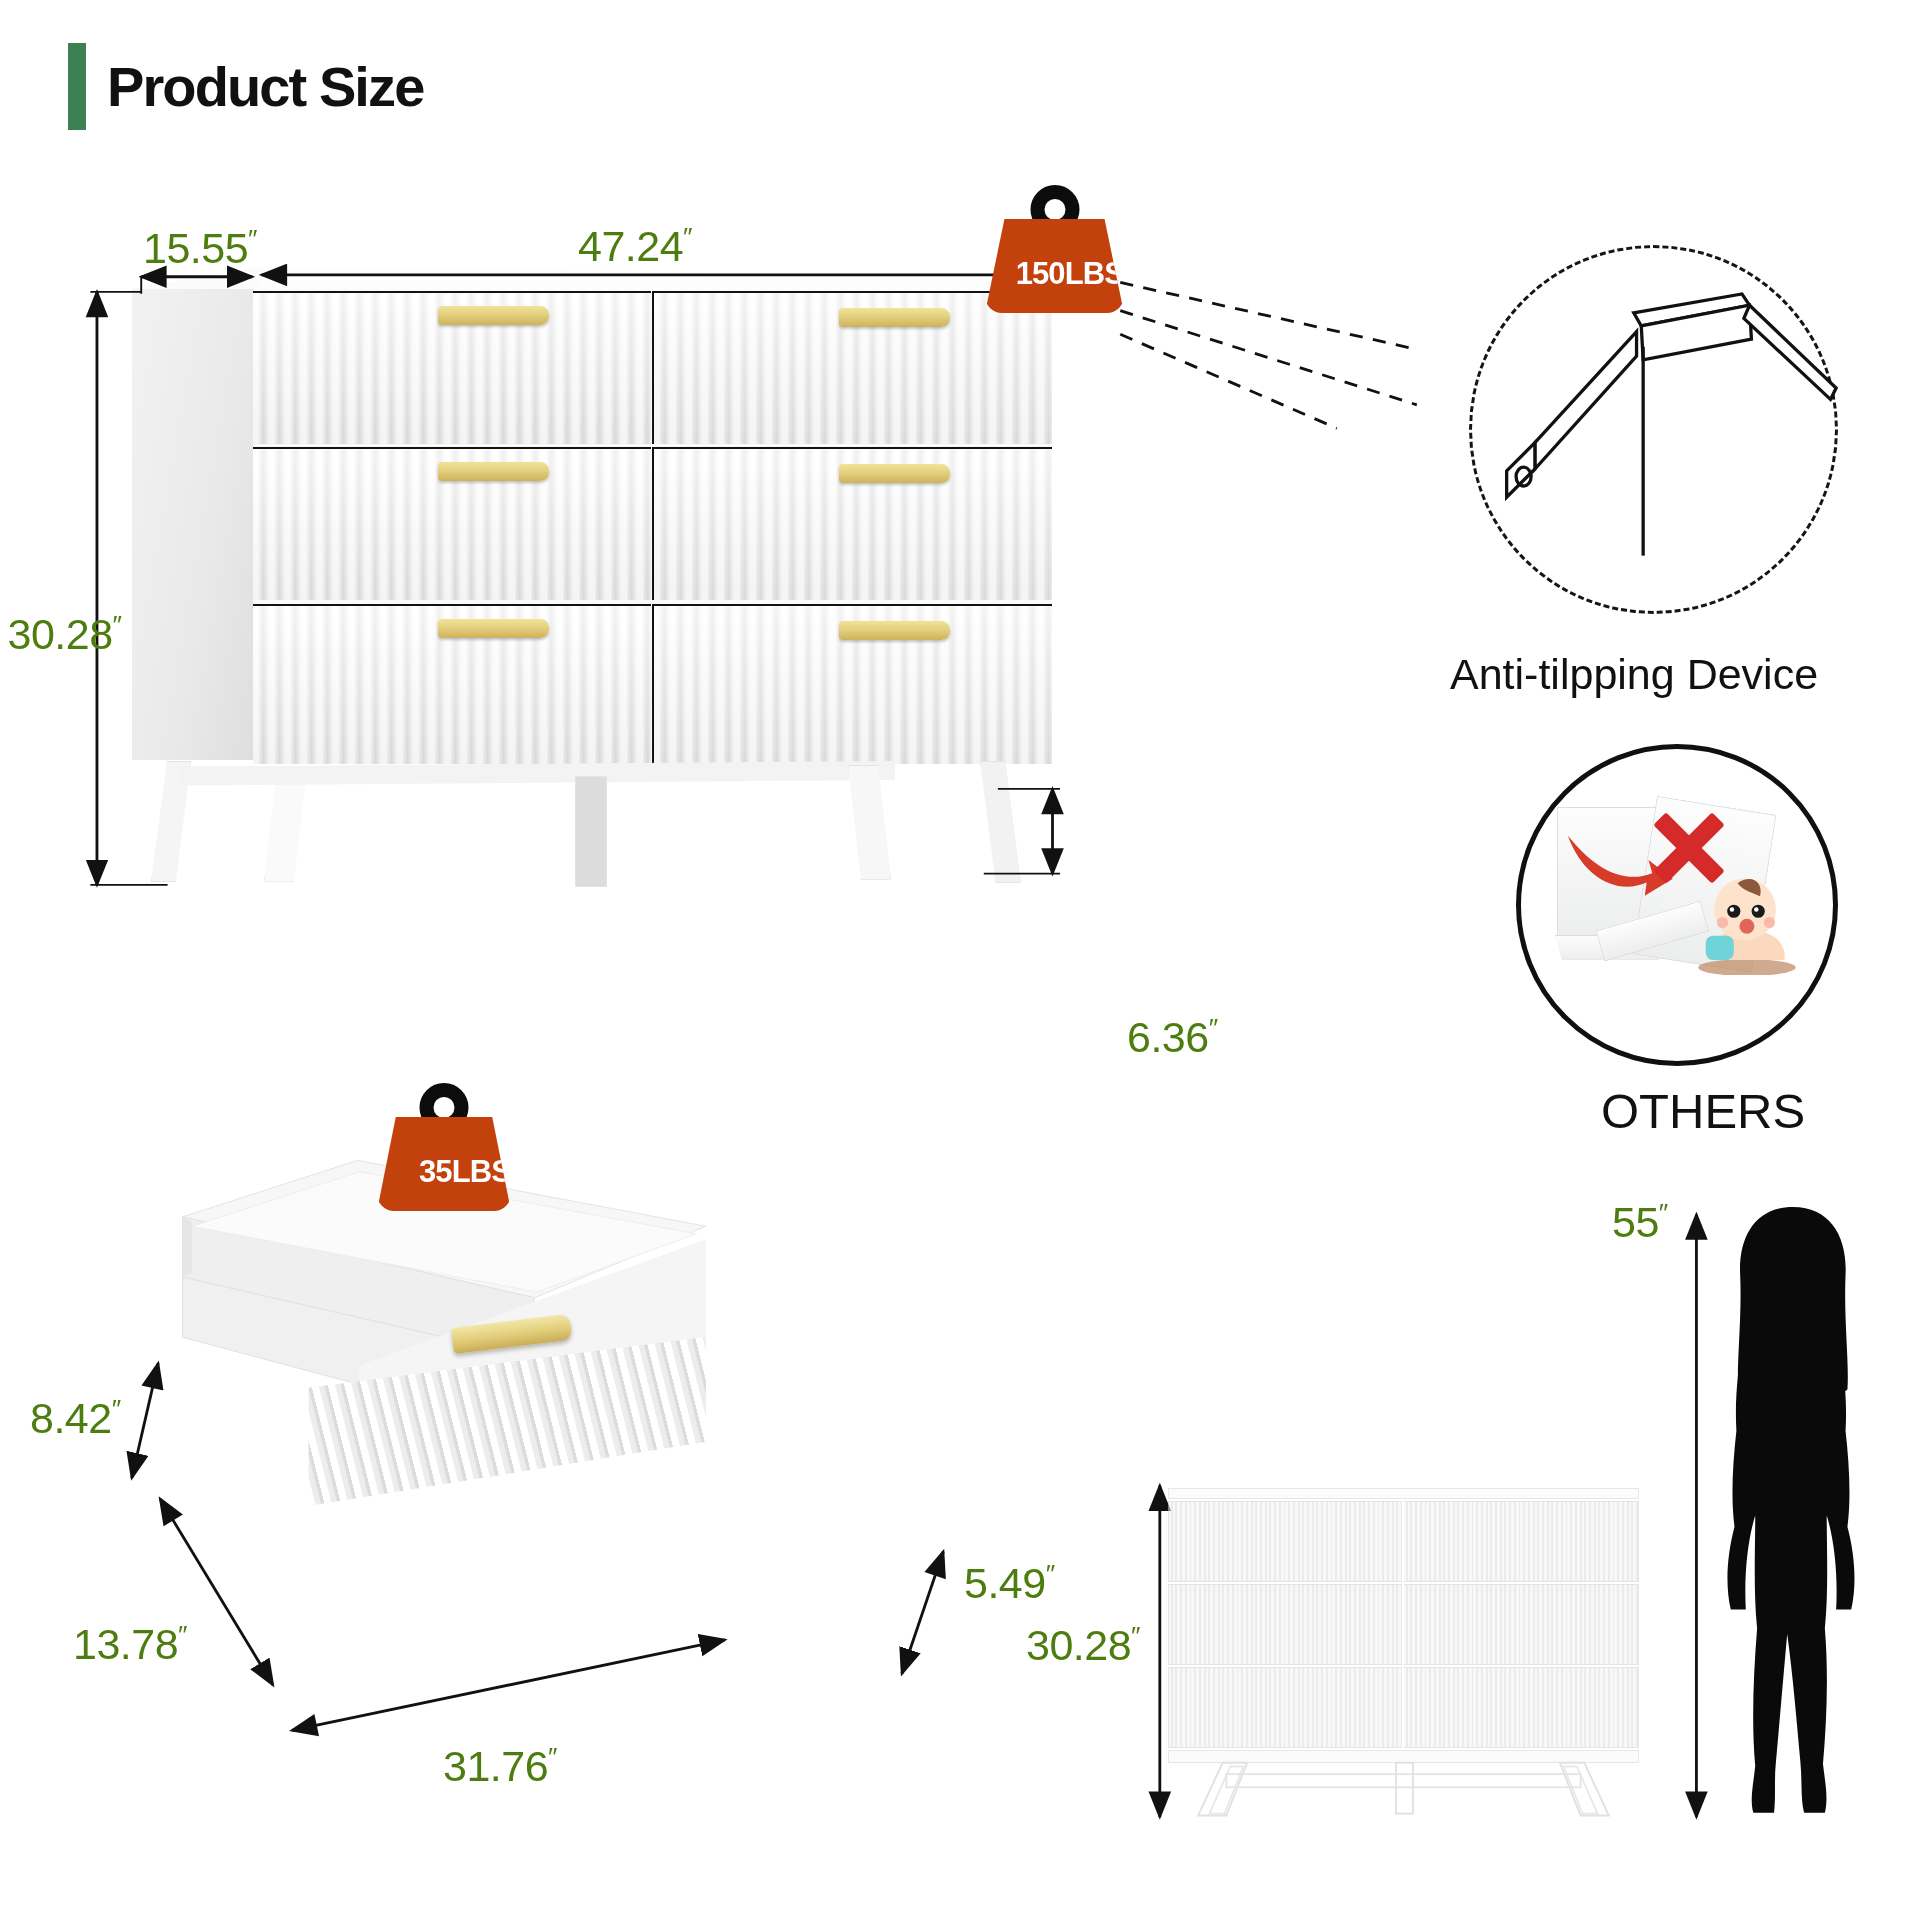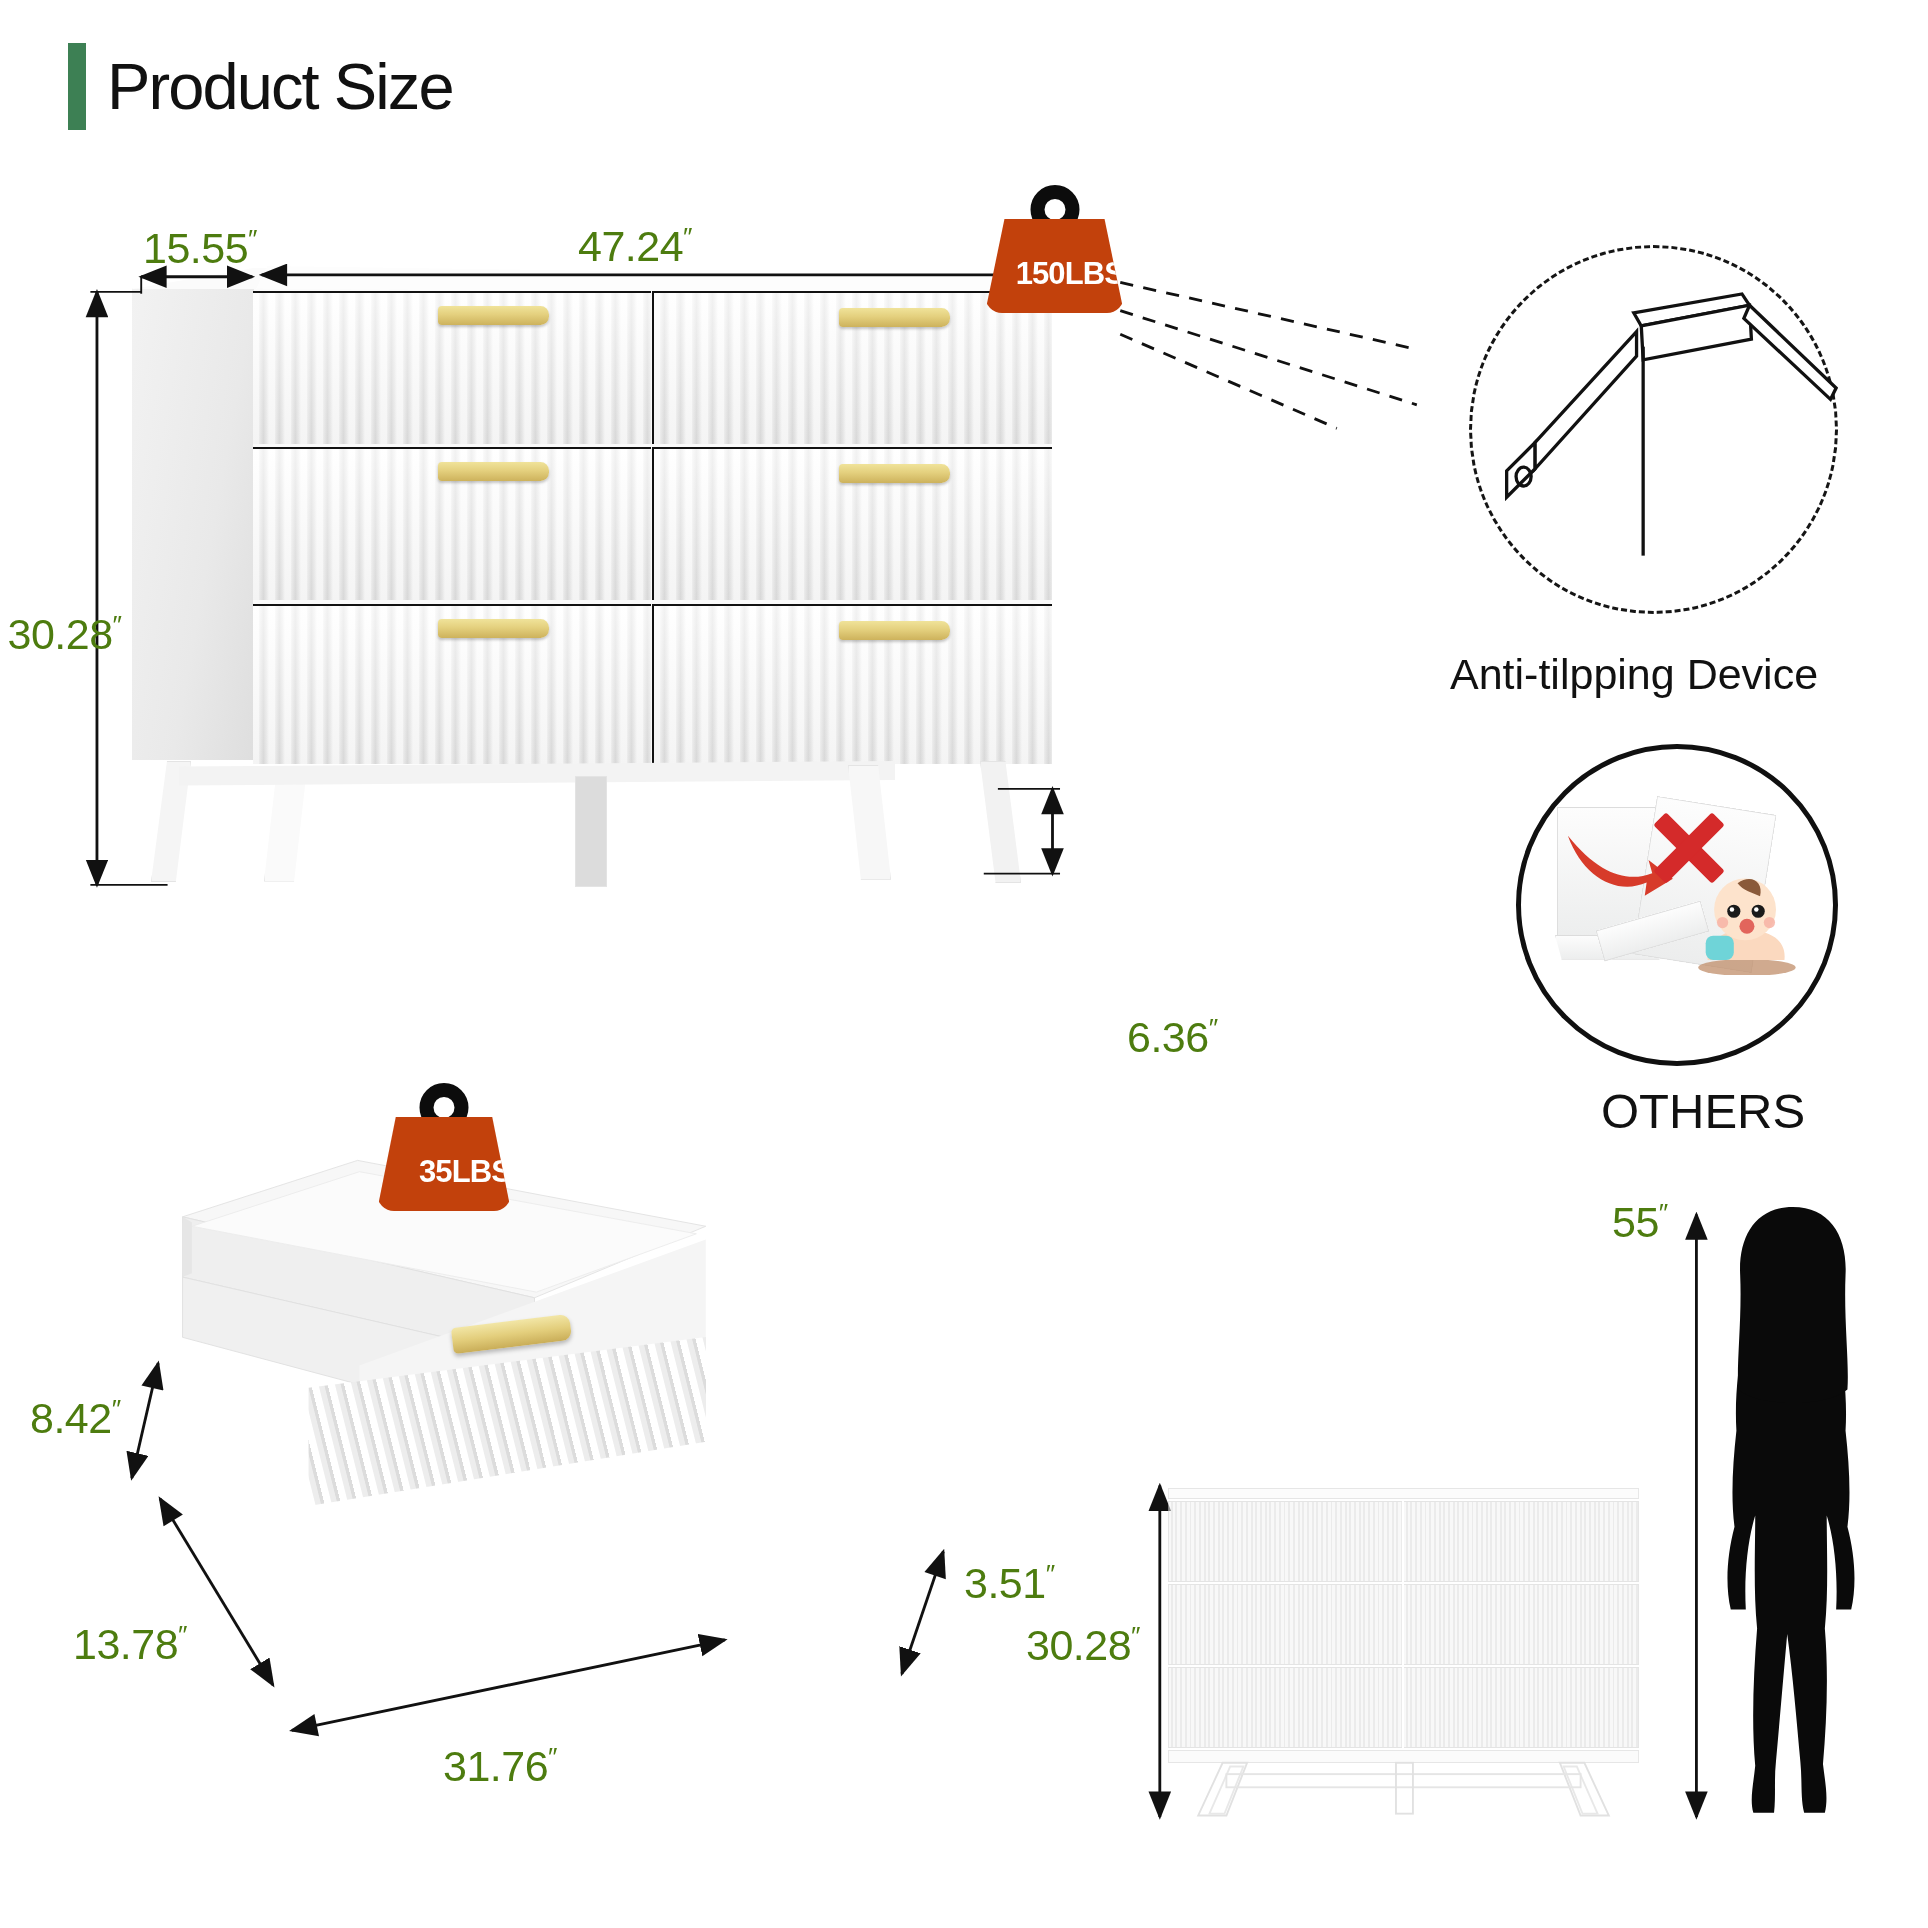--- a/index.html
+++ b/index.html
@@ -6,21 +6,21 @@
   body{width:1928px;height:1928px;position:relative;overflow:hidden;
        font-family:"Liberation Sans","DejaVu Sans",sans-serif;color:#0b0b0b;}
   .abs{position:absolute;}
   .dim{font-family:"Liberation Sans","DejaVu Sans",sans-serif;
        font-weight:400;letter-spacing:-0.5px;white-space:nowrap;color:#4d7c0f;}
   .dim .pr{font-size:0.62em;vertical-align:super;letter-spacing:-0.9px;}
 
   
   #title-wrap{left:68px;top:43px;display:flex;align-items:center;gap:21px;}
   #title-bar{width:18px;height:87px;background:#3d8054;}
-  #title-text{font-size:65px;font-weight:400;letter-spacing:-1.9px;line-height:1;color:#111;}
+  #title-text{font-size:56px;font-weight:700;letter-spacing:-1.9px;line-height:1;color:#111;}
 
   
   #dresser{left:132px;top:268px;width:918px;height:513px;}
   .body-left{position:absolute;left:0;top:21px;width:122px;height:471px;
      background:linear-gradient(100deg,#f2f2f2 0%,#e9e9e9 60%,#dedede 100%);}
   .top-slab{position:absolute;left:0;top:0;width:918px;height:32px;
      background:#fbfbfb;
      clip-path:polygon(0 21px,122px 0,918px 13px,918px 32px,122px 32px);
      box-shadow:0 0.9px 0 #cfcfcf;}
   .top-face{position:absolute;left:111px;top:-1.9px;width:810px;height:28px;background:#fdfdfd;
@@ -281,21 +281,21 @@
 
   <line x1="1802" y1="1290" x2="1802" y2="1930" stroke="#111" stroke-width="3" marker-start="url(#ahs)" marker-end="url(#ah)"></line>
 </svg>
 
 <div class="abs dim" style="left:30px;top:1394px;font-size:43px"><span>8.42</span><span class="pr">″</span></div>
 
 <div class="abs dim" style="left:73px;top:1620px;font-size:43px"><span>13.78</span><span class="pr">″</span></div>
 
 <div class="abs dim" style="left:443px;top:1742px;font-size:43px"><span>31.76</span><span class="pr">″</span></div>
 
-<div class="abs dim" style="left:964px;top:1559px;font-size:43px"><span>3.51</span><span class="pr">″</span></div>
+<div class="abs dim" style="left:964px;top:1559px;font-size:43px"><span>5.49</span><span class="pr">″</span></div>
 
 <div class="abs dim" style="left:1026px;top:1621px;font-size:43px"><span>30.28</span><span class="pr">″</span></div>
 
 <div class="abs dim" style="left:1612px;top:1198px;font-size:43px"><span>55</span><span class="pr">″</span></div>
 
 <div class="abs" id="lineDresser">
   <div class="abs" style="left:0;top:0;width:471px;height:11.3px;background:#fafafa;box-shadow:0 0 0 0.9px #d2d2d2 inset"></div>
   <div class="ld-row" style="top:13px;height:81px"></div>
   <div class="ld-row" style="top:96px;height:81px"></div>
   <div class="ld-row" style="top:179px;height:81px"></div>

